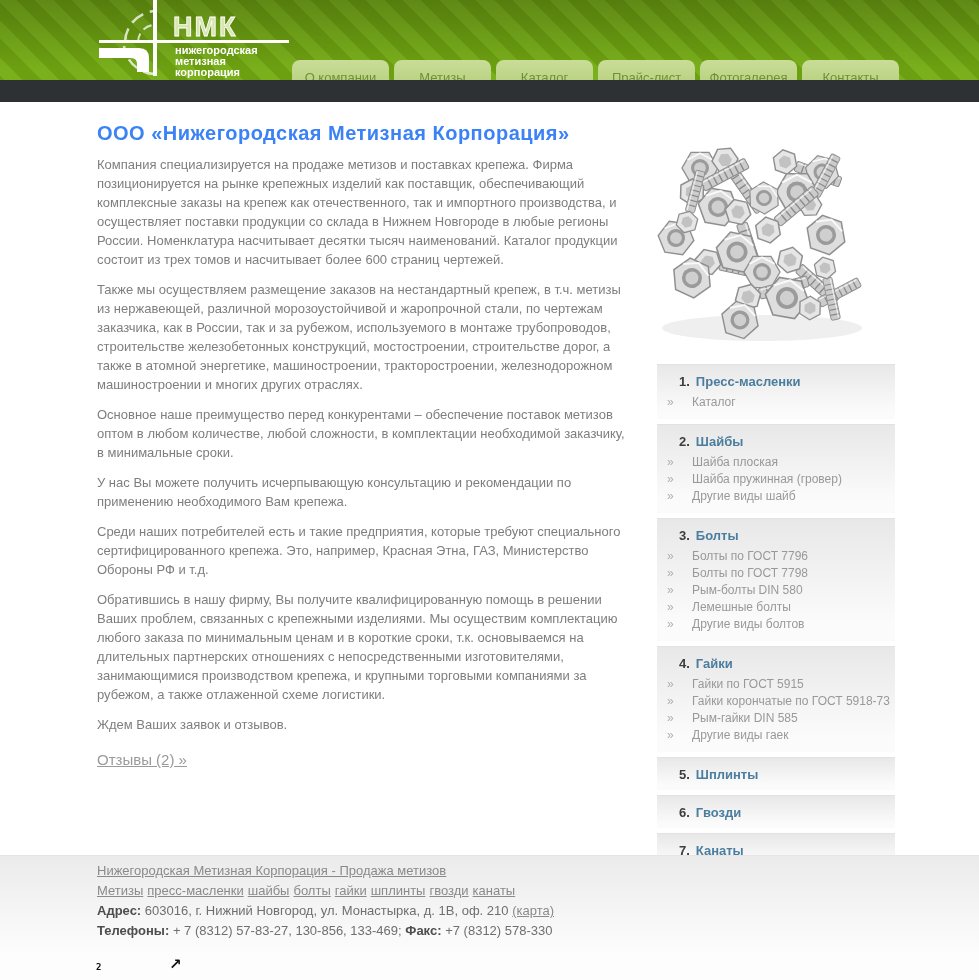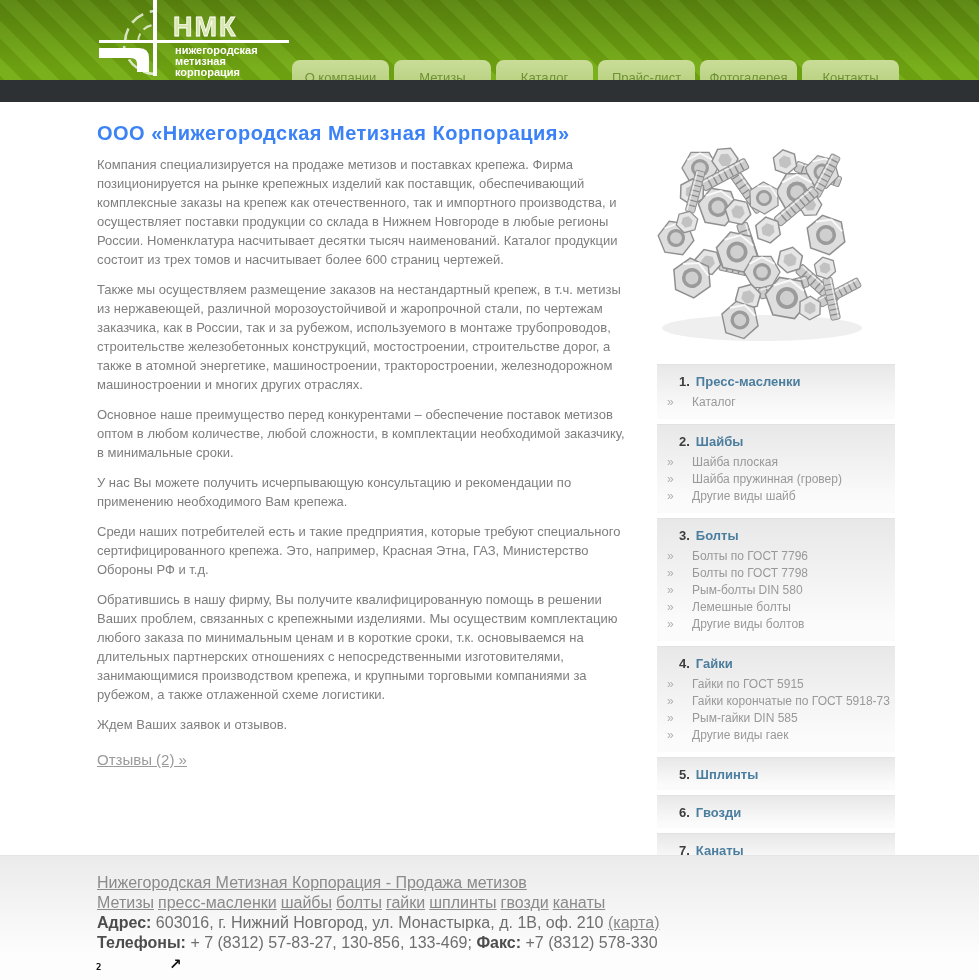--- a/index.html
+++ b/index.html
@@ -50,21 +50,21 @@
   .menu-sub { margin-top:5px; }
   .menu-sub-item { font-size:12px; line-height:17px; color:#999; padding-left:35px; position:relative; cursor:pointer; }
   .menu-sub-item .bul { position:absolute; left:10px; color:#b0b0b0; }
 
   
   .footer {
     position:absolute; left:0; top:855px; width:979px; height:125px;
     background:linear-gradient(180deg,#ebebeb,#fdfdfd 80%);
     border-top:1px solid #e5e5e5;
   }
-  .footer-inner { padding:18px 0 0 97px; font-size:16px; color:#6f6f6f; }
+  .footer-inner { padding:6px 0 0 97px; font-size:13px; color:#6f6f6f; }
   .footer-inner .row { margin-bottom:3px; line-height:17px; }
   .f-link { color:#8a8a8a; text-decoration:underline; cursor:pointer; margin-right:4px; }
   .f-bold { font-weight:bold; color:#4d4d4d; }
 
   .glyph-2 { position:absolute; left:96px; top:962px; font-family:"DejaVu Sans Mono",monospace; font-size:9px; font-weight:bold; color:#111; }
   .glyph-arrow { position:absolute; left:169px; top:955px; font-size:15px; font-weight:bold; color:#111; cursor:pointer; }
 </style>
 </head>
 <body>
 

